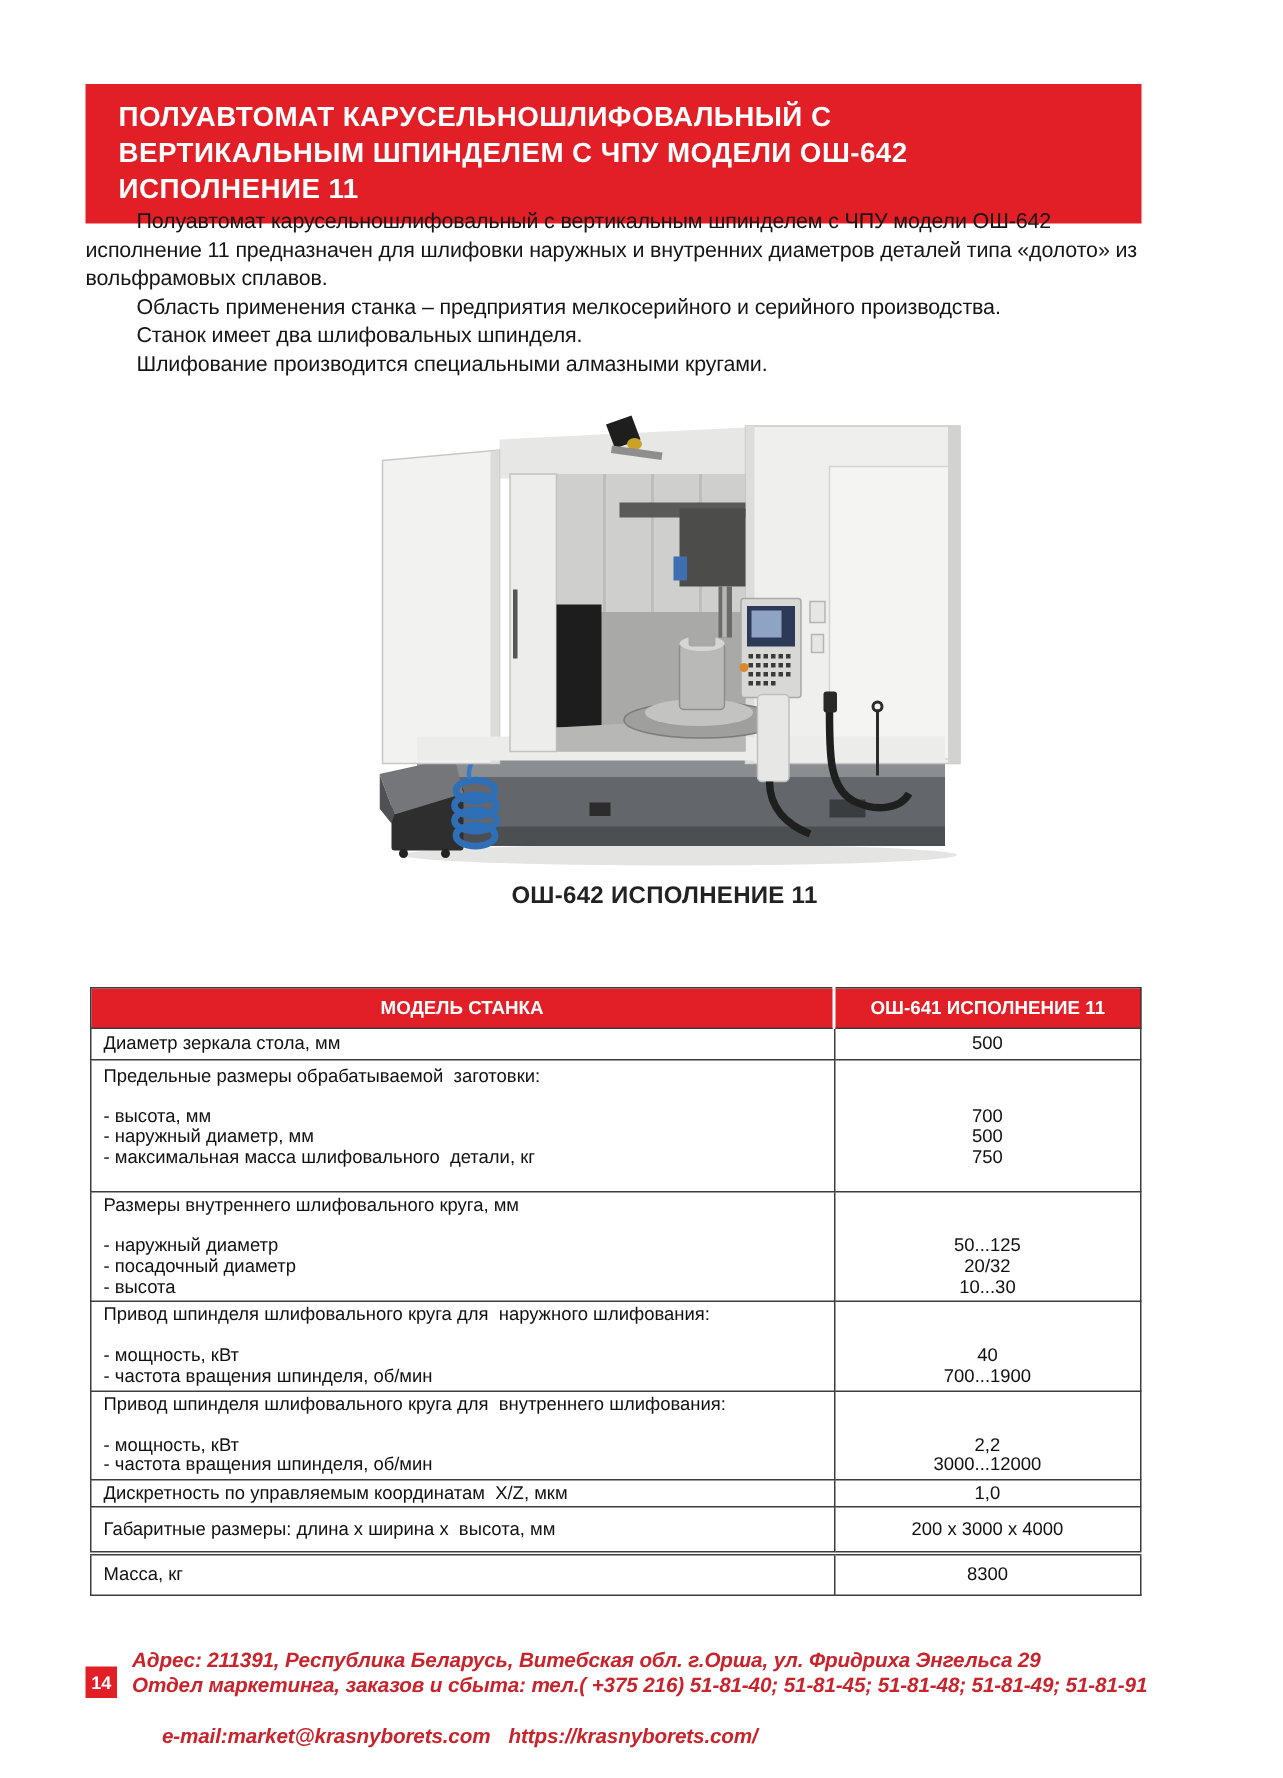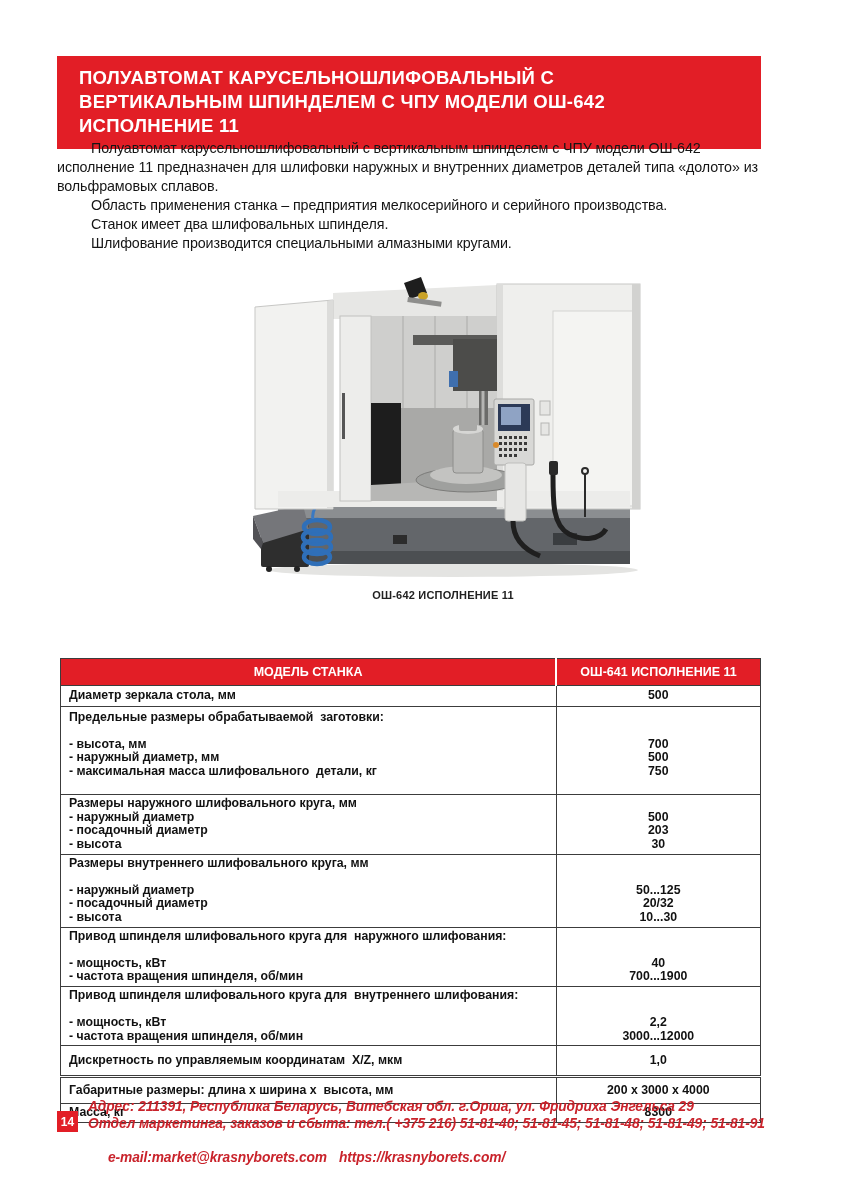--- a/index.html
+++ b/index.html
@@ -33,21 +33,21 @@
     position:absolute;left:57px;top:139px;width:710px;
     font-size:14.3px;line-height:19px;color:#151515;
     letter-spacing:-0.1px;
   }
   .description p{text-indent:34px;}
   
   .figure{position:absolute;left:253px;top:272px;width:390px;height:310px;}
   .figure svg{display:block;width:100%;height:100%;}
   .figure-caption{
     position:absolute;left:243px;top:589px;width:400px;
-    text-align:center;font-weight:700;font-size:11px;color:#222;
+    text-align:center;font-weight:700;font-size:16px;color:#222;
     letter-spacing:.2px;
   }
   
   .table-wrap{position:absolute;left:60px;top:658px;width:701px;}
   table.spec{
     width:100%;border-collapse:collapse;table-layout:fixed;
     font-size:12.3px;color:#111;
   }
   table.spec col.c1{width:70.8%;}
   table.spec col.c2{width:29.2%;}
@@ -56,21 +56,21 @@
     font-size:12.5px;font-weight:700;
     height:27px;text-align:center;
     border:1px solid var(--table-border);
   }
   table.spec th:first-child{border-right:2px solid #fff;}
   table.spec td{
     border:1px solid var(--table-border);
     vertical-align:top;
     padding:2px 8px;
   }
-  .cell-line{line-height:13.6px;min-height:13.6px;white-space:pre-wrap;font-weight:bold;}
+  .cell-line{line-height:13.6px;min-height:13.6px;white-space:pre-wrap;}
   td.value-cell .cell-line{text-align:center;}
   
   tbody tr:nth-child(1) td{padding-top:3px;padding-bottom:3px;}
   tbody tr:nth-child(2) td{padding-top:4px;}
   tbody tr:nth-child(7) td{padding-top:8px;padding-bottom:7px;}
   tbody tr:nth-child(8) td{padding-top:6px;padding-bottom:6px;border-top:3px double var(--table-border);}
   tbody tr:nth-child(9) td{padding-top:2px;padding-bottom:2px;}
   
   .page-num{
     position:absolute;left:57px;top:1111px;width:21px;height:21px;
@@ -261,34 +261,20 @@
             <div class="cell-line">&nbsp;</div>
             <div class="cell-line">&nbsp;</div>
             <div class="cell-line">700</div>
             <div class="cell-line">500</div>
             <div class="cell-line">750</div>
             <div class="cell-line">&nbsp;</div>
           </td>
         </tr>
         <tr>
           <td class="param-cell">
-            <div class="cell-line">Размеры наружного шлифовального круга, мм</div>
-            <div class="cell-line">- наружный диаметр</div>
-            <div class="cell-line">- посадочный диаметр</div>
-            <div class="cell-line">- высота</div>
-          </td>
-          <td class="value-cell">
-            <div class="cell-line">&nbsp;</div>
-            <div class="cell-line">500</div>
-            <div class="cell-line">203</div>
-            <div class="cell-line">30</div>
-          </td>
-        </tr>
-        <tr>
-          <td class="param-cell">
             <div class="cell-line">Размеры внутреннего шлифовального круга, мм</div>
             <div class="cell-line">&nbsp;</div>
             <div class="cell-line">- наружный диаметр</div>
             <div class="cell-line">- посадочный диаметр</div>
             <div class="cell-line">- высота</div>
           </td>
           <td class="value-cell">
             <div class="cell-line">&nbsp;</div>
             <div class="cell-line">&nbsp;</div>
             <div class="cell-line">50...125</div>

